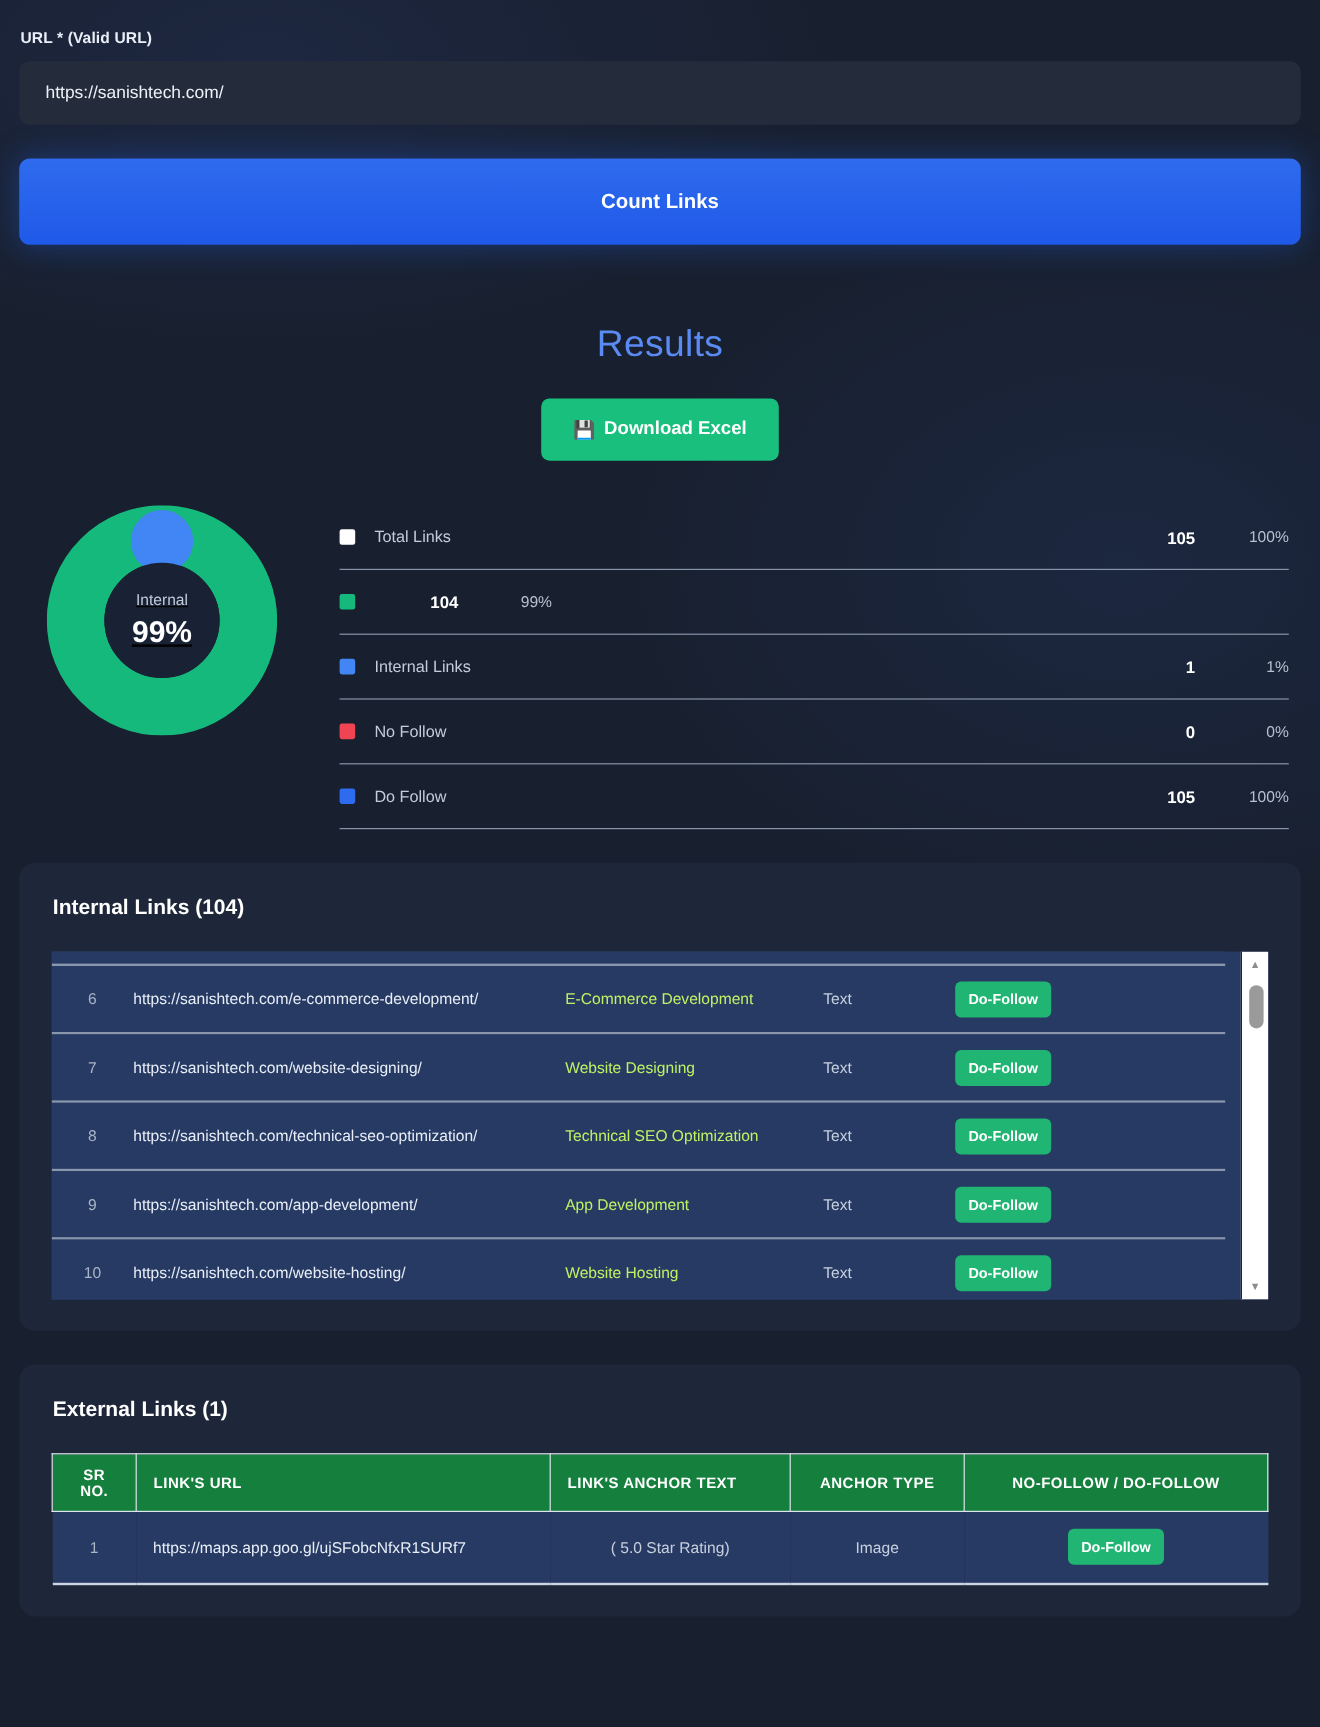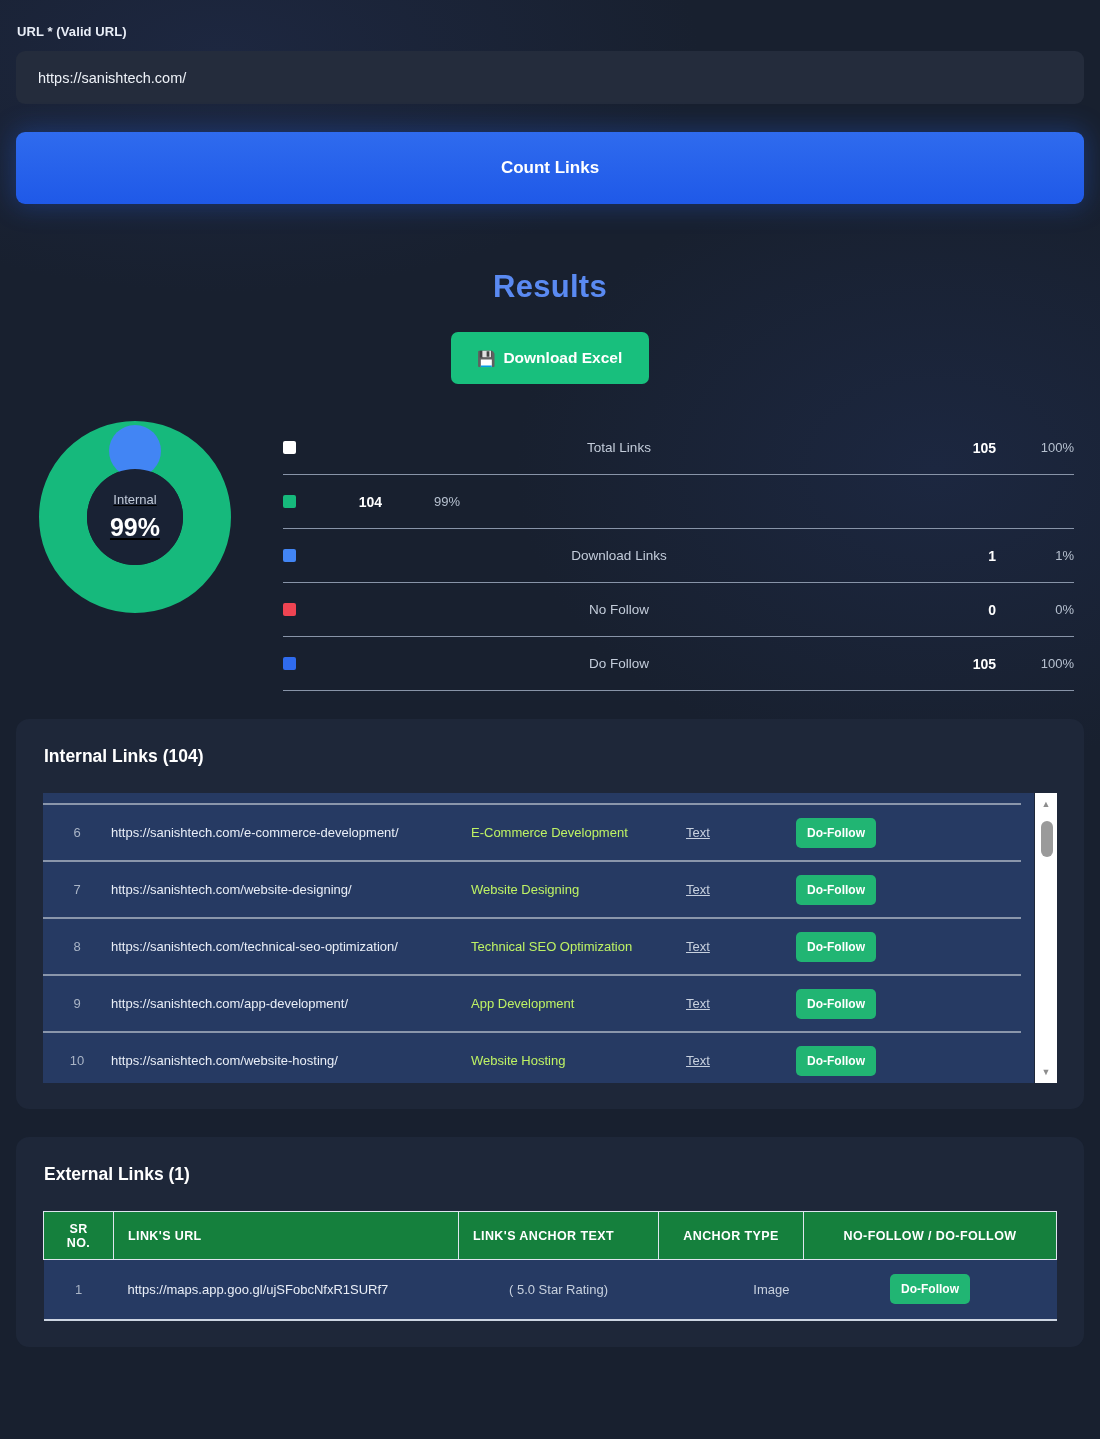--- a/index.html
+++ b/index.html
@@ -63,21 +63,21 @@
     cursor: pointer;
     box-shadow: 0 0 26px 3px rgba(37,99,235,0.30);
   }
 
   
   .results-title {
     margin-top: 65px;
     text-align: center;
     color: #5a8af2;
     font-size: 31px;
-    font-weight: bold;
+    font-weight: normal;
     letter-spacing: .3px;
   }
 
   .dl-wrap { text-align: center; margin-top: 27px; }
   .download-btn {
     display: inline-flex;
     align-items: center;
     justify-content: center;
     gap: 7px;
     width: 198px;
@@ -138,21 +138,20 @@
     width: 13px;
     height: 13px;
     border-radius: 2px;
     flex: 0 0 13px;
     margin-right: 16px;
   }
   .stat-name {
     color: #c3ccda;
     font-size: 13.5px;
     flex: 1;
-    text-align: center;
   }
   .stat-count {
     color: #ffffff;
     font-size: 14px;
     font-weight: bold;
     width: 70px;
     text-align: right;
   }
   .stat-pct {
     color: #b6c0cf;
@@ -192,21 +191,21 @@
   .ilink-row {
     display: flex;
     align-items: center;
     height: 57px;
     background: #263a63;
     border-bottom: 2px solid #8a96ab;
   }
   .c-sr    { width: 68px; color: #a9b4c6; font-size: 13px; text-align: center; flex: 0 0 68px; }
   .c-url   { width: 360px; color: #e9eef7; font-size: 13px; flex: 0 0 360px; }
   .c-anch  { width: 215px; color: #bef264; font-size: 13px; flex: 0 0 215px; }
-  .c-type  { width: 110px; color: #c7d0de; font-size: 13px; flex: 0 0 110px; text-decoration: underline; }
+  .c-type  { width: 110px; color: #c7d0de; font-size: 13px; flex: 0 0 110px; }
   .c-badge { flex: 1; }
 
   .badge-follow {
     display: inline-flex;
     align-items: center;
     justify-content: center;
     width: 80px;
     height: 30px;
     background: #21b573;
     border: none;
@@ -270,21 +269,21 @@
   .ext-table td {
     background: #263a63;
     border-bottom: 2px solid #cdd5e2;
     height: 60px;
     font-size: 13px;
     padding: 0 14px;
   }
   .ext-sr   { color: #a9b4c6; text-align: center; width: 70px; }
   .ext-url  { color: #e9eef7; width: 345px; }
   .ext-anch { color: #c7d0de; text-align: center; width: 200px; }
-  .ext-type { color: #c7d0de; text-align: right; width: 145px; }
+  .ext-type { color: #c7d0de; text-align: center; width: 145px; }
   .ext-badge{ text-align: center; }
 </style>
 </head>
 <body>
 
 <div class="page">
 
   
   <div class="field-label">URL * (Valid URL)</div>
   <input class="url-input" type="text" value="https://sanishtech.com/" placeholder="Enter a valid URL" style="">
@@ -327,21 +326,21 @@
         <span class="stat-count">105</span>
         <span class="stat-pct">100%</span>
       </div>
       <div class="stat-row">
         <span class="swatch" style="background: rgb(22, 185, 124);"></span>
         <span class="stat-count">104</span>
         <span class="stat-pct">99%</span>
       </div>
       <div class="stat-row">
         <span class="swatch" style="background: rgb(66, 133, 244);"></span>
-        <span class="stat-name">Download Links</span>
+        <span class="stat-name">Internal Links</span>
         <span class="stat-count">1</span>
         <span class="stat-pct">1%</span>
       </div>
       <div class="stat-row">
         <span class="swatch" style="background: rgb(239, 68, 82);"></span>
         <span class="stat-name">No Follow</span>
         <span class="stat-count">0</span>
         <span class="stat-pct">0%</span>
       </div>
       <div class="stat-row">

